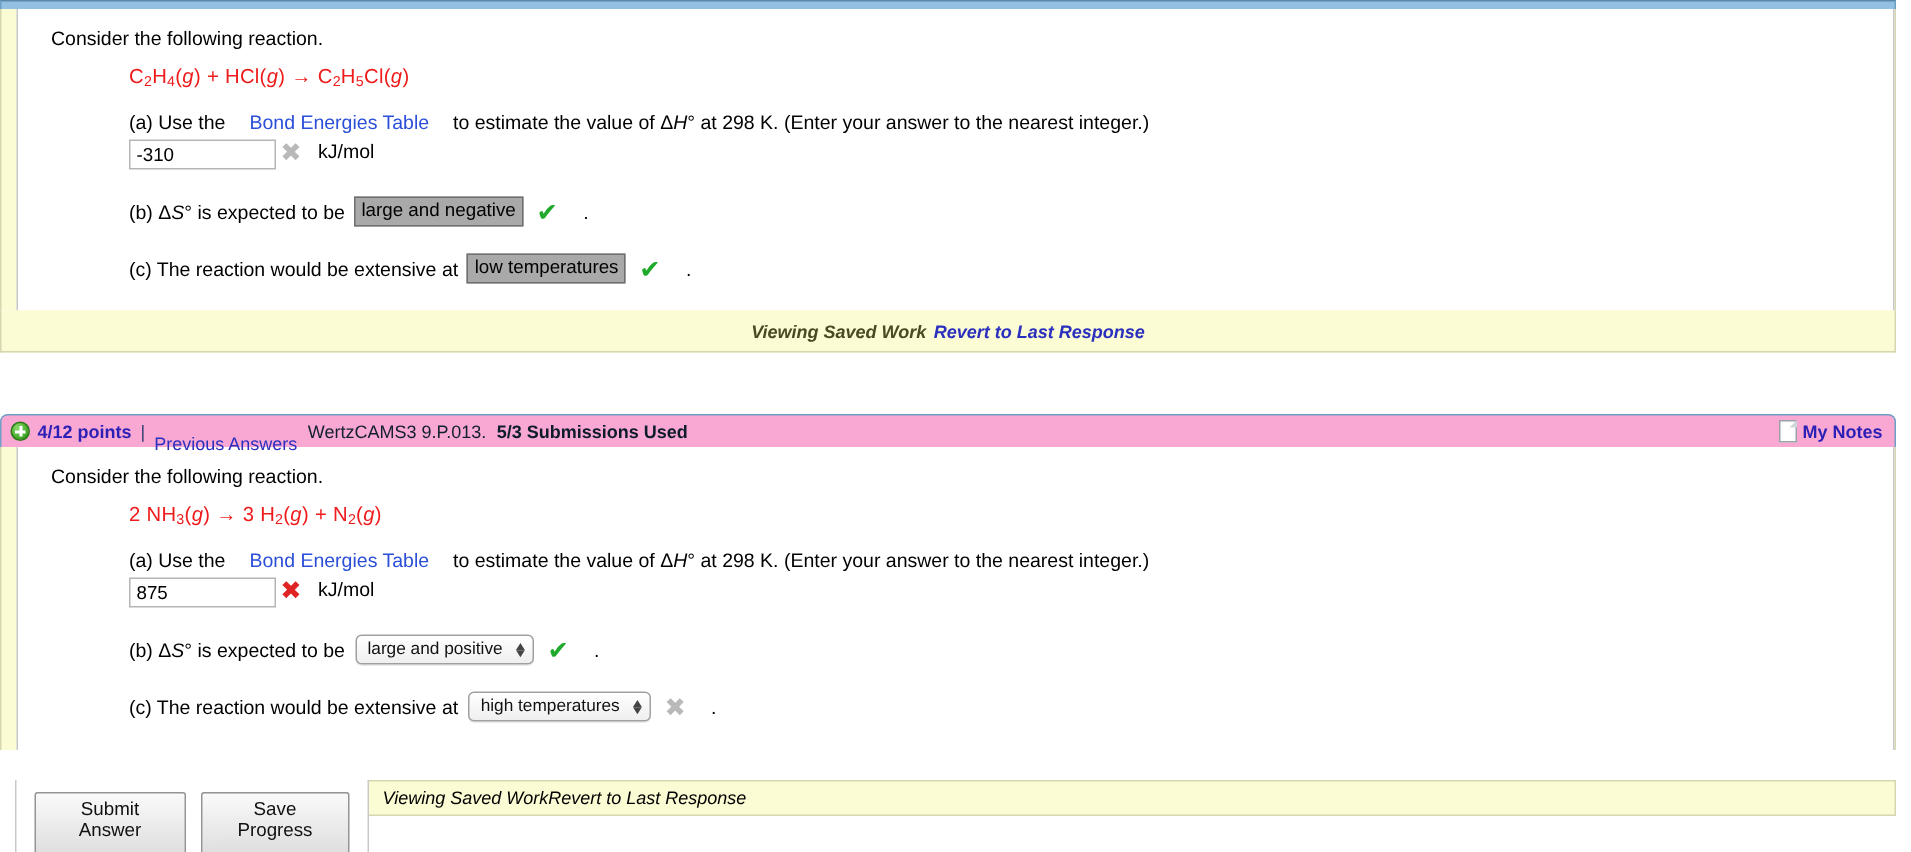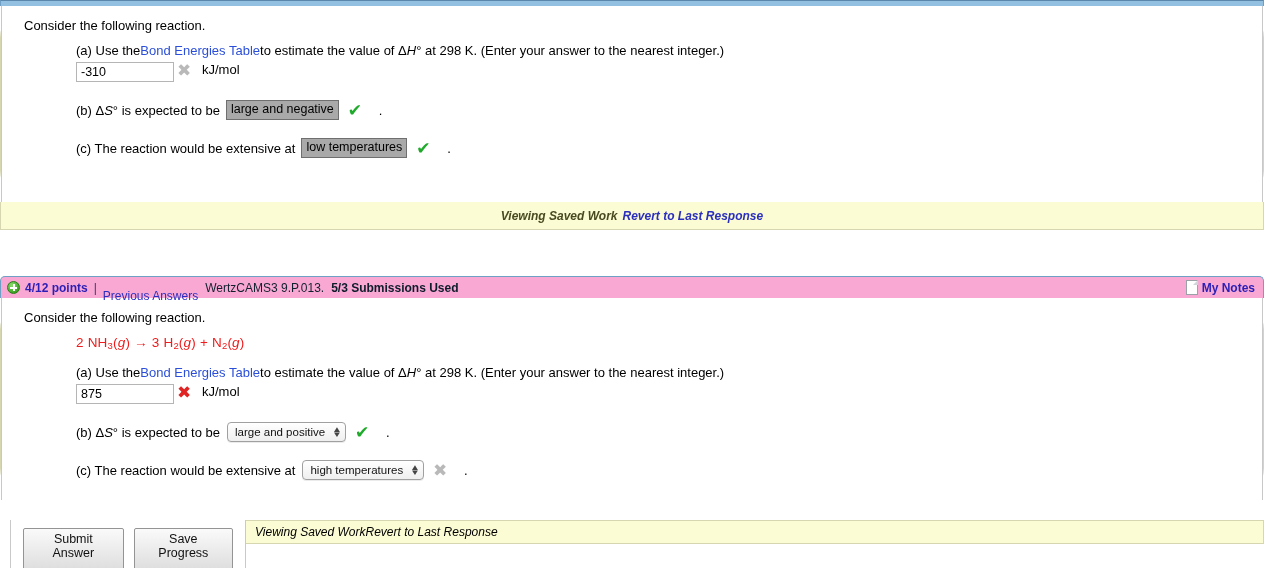--- a/index.html
+++ b/index.html
@@ -72,34 +72,34 @@
   .qbody {
     background: #ffffff;
     border-left: 1px solid #c8c8c8;
     border-right: 1px solid #c8c8c8;
     padding: 12px 0 12px 22px;
   }
   .qbody-outer {
     background: #fbfbd4;
     border-left: 1px solid #d6d6b0;
     border-right: 1px solid #d6d6b0;
-    border-radius: 32px;
+    padding-left: 10px;
   }
 
   .prompt { font-size: 13px; margin: 0 0 10px 0; }
 
   .reaction {
     color: #ee1c1c; font-size: 13.5px; margin: 0 0 14px 52px;
     letter-spacing: .2px;
   }
   .reaction sub { font-size: 9.5px; vertical-align: -0.25em; }
   .reaction i { font-style: italic; }
 
   .part { margin: 0 0 6px 52px; font-size: 13px; display: flex; align-items: center; flex-wrap: nowrap; }
-  .part-a { margin-bottom: 4px; }
+  .part-a { margin-bottom: 4px; gap: 16px; }
   .link { color: #2b4fd8; }
 
   .answer-row { margin: 0 0 18px 52px; display: flex; align-items: flex-start; }
 
   .txtinput {
     width: 98px; height: 20px;
     border: 1px solid #b5b5b5;
     background: #ffffff;
     font-family: "Liberation Sans", sans-serif;
     font-size: 12.5px;
@@ -196,20 +196,21 @@
 <div class="page">
 
   <div class="qblock" style="top:0;">
     <div class="blue-strip"></div>
 
     <div class="qbody-outer">
       <div class="qbody" style="min-height:196px;">
 
         <div class="prompt">Consider the following reaction.</div>
 
+        <div class="reaction">C<sub>2</sub>H<sub>4</sub>(<i>g</i>) + HCl(<i>g</i>) → C<sub>2</sub>H<sub>5</sub>Cl(<i>g</i>)</div>
 
         <div class="part part-a">
           <span>(a) Use the </span>
           <span class="link">Bond Energies Table</span>
           <span> to estimate the value of Δ<i>H</i>° at 298 K. (Enter your answer to the nearest integer.)</span>
         </div>
 
         <div class="answer-row">
           <input class="txtinput" type="text" value="-310" style="">
           <span class="mark mark-gray">✖</span>

